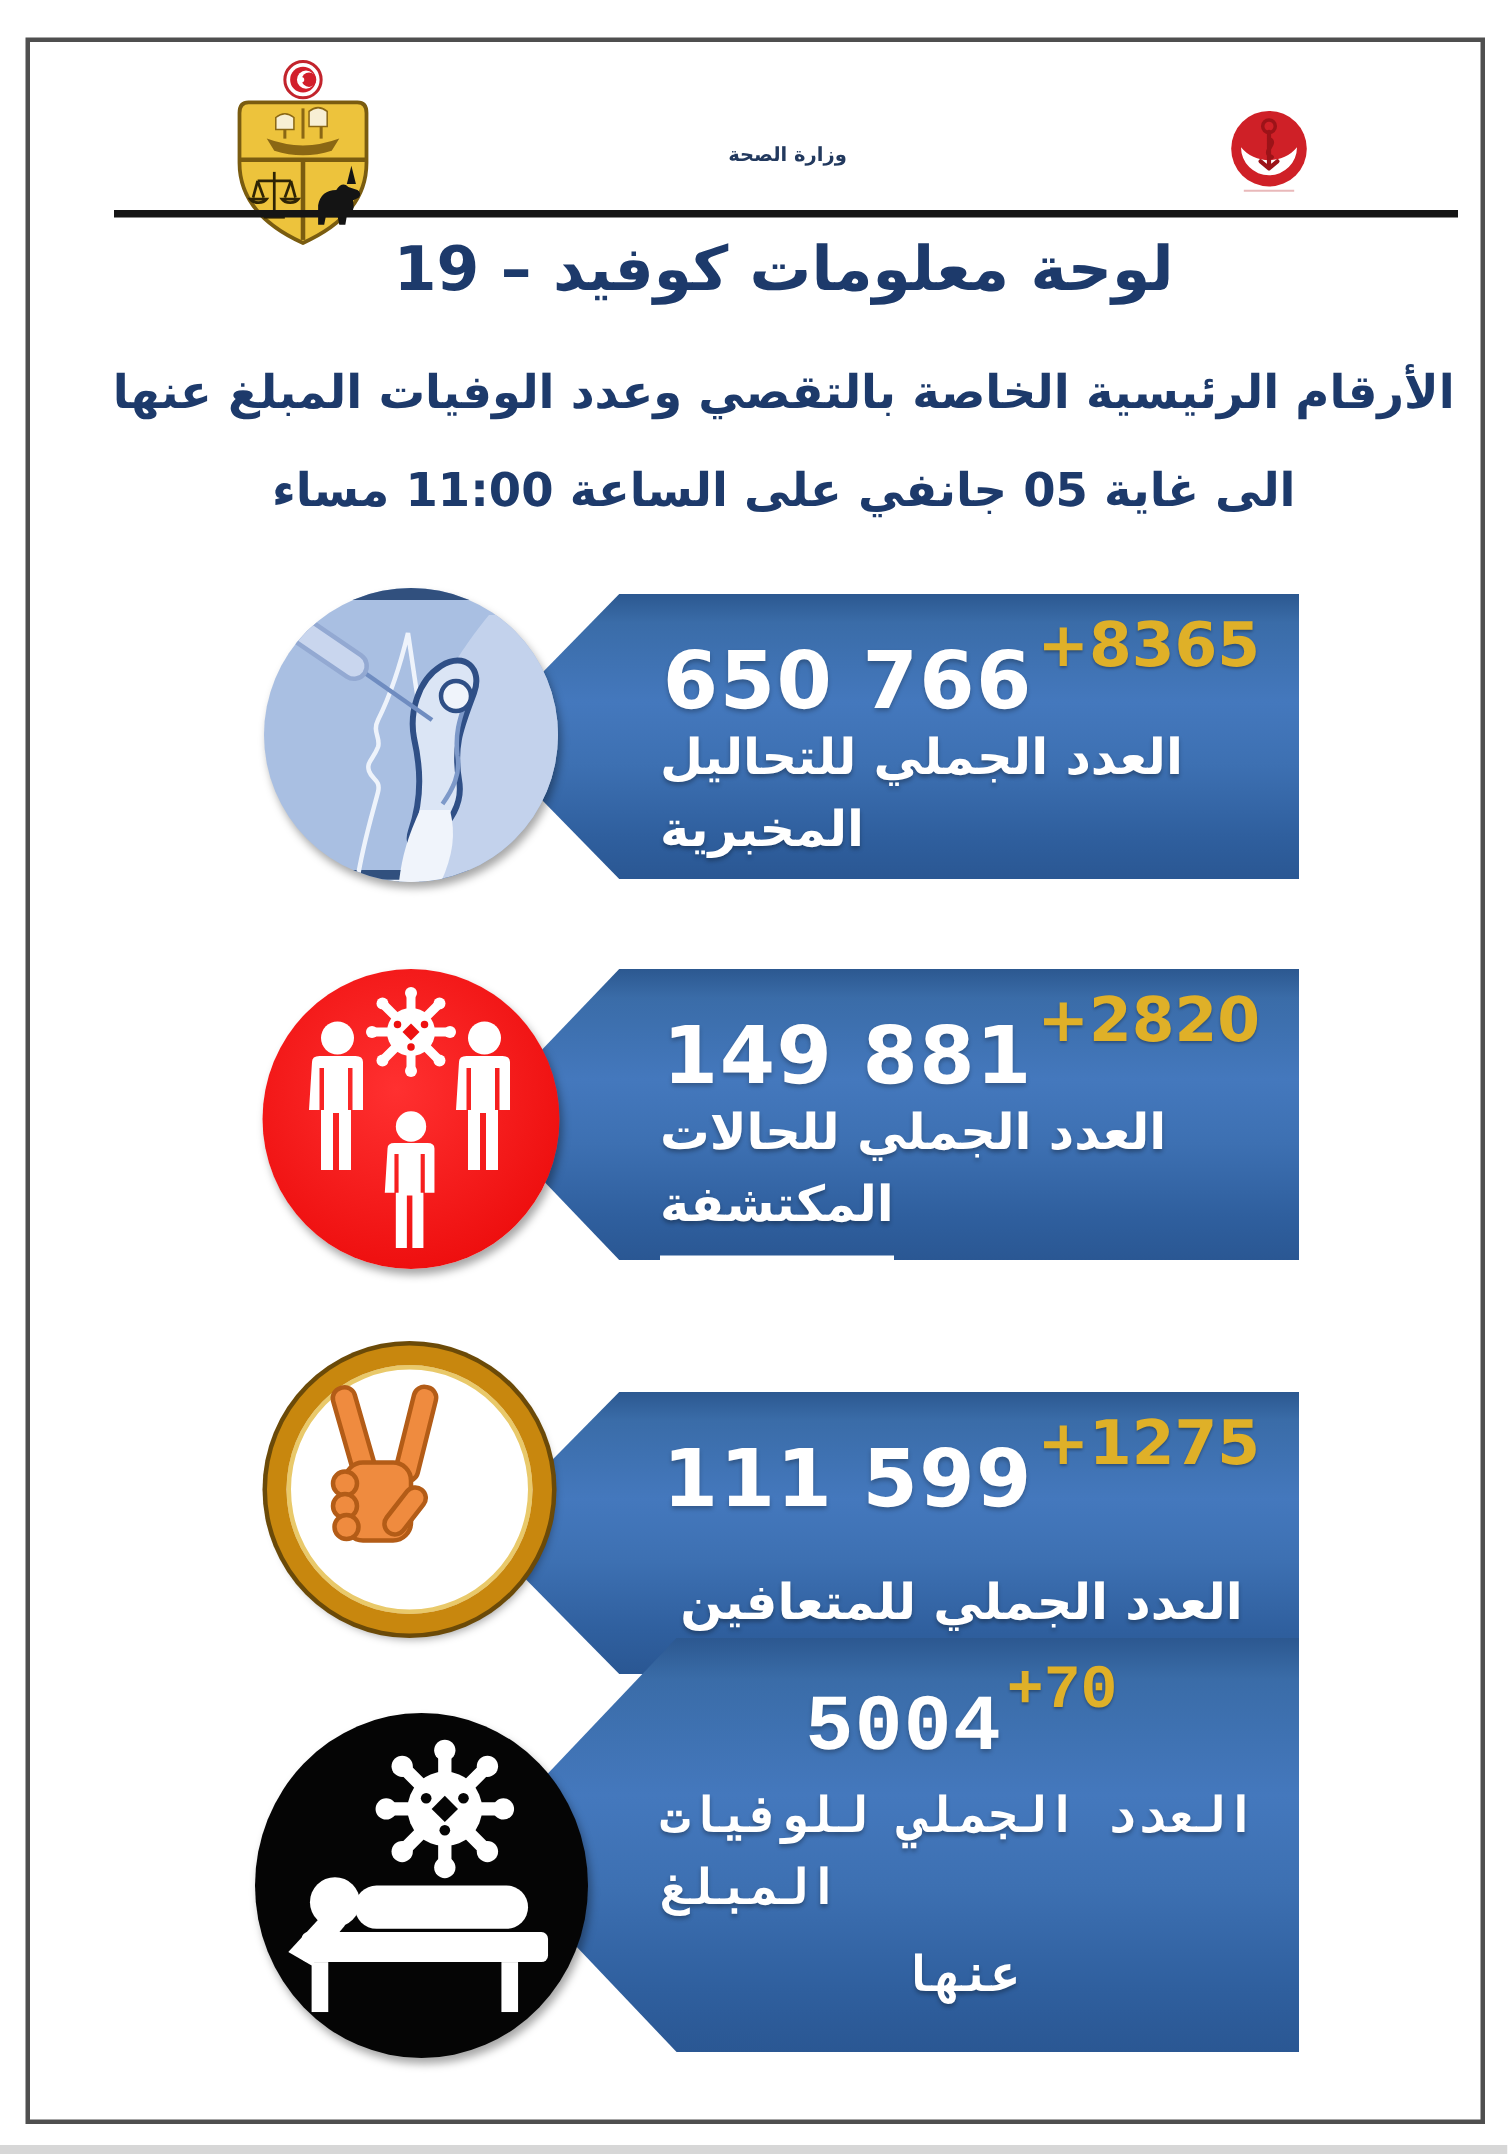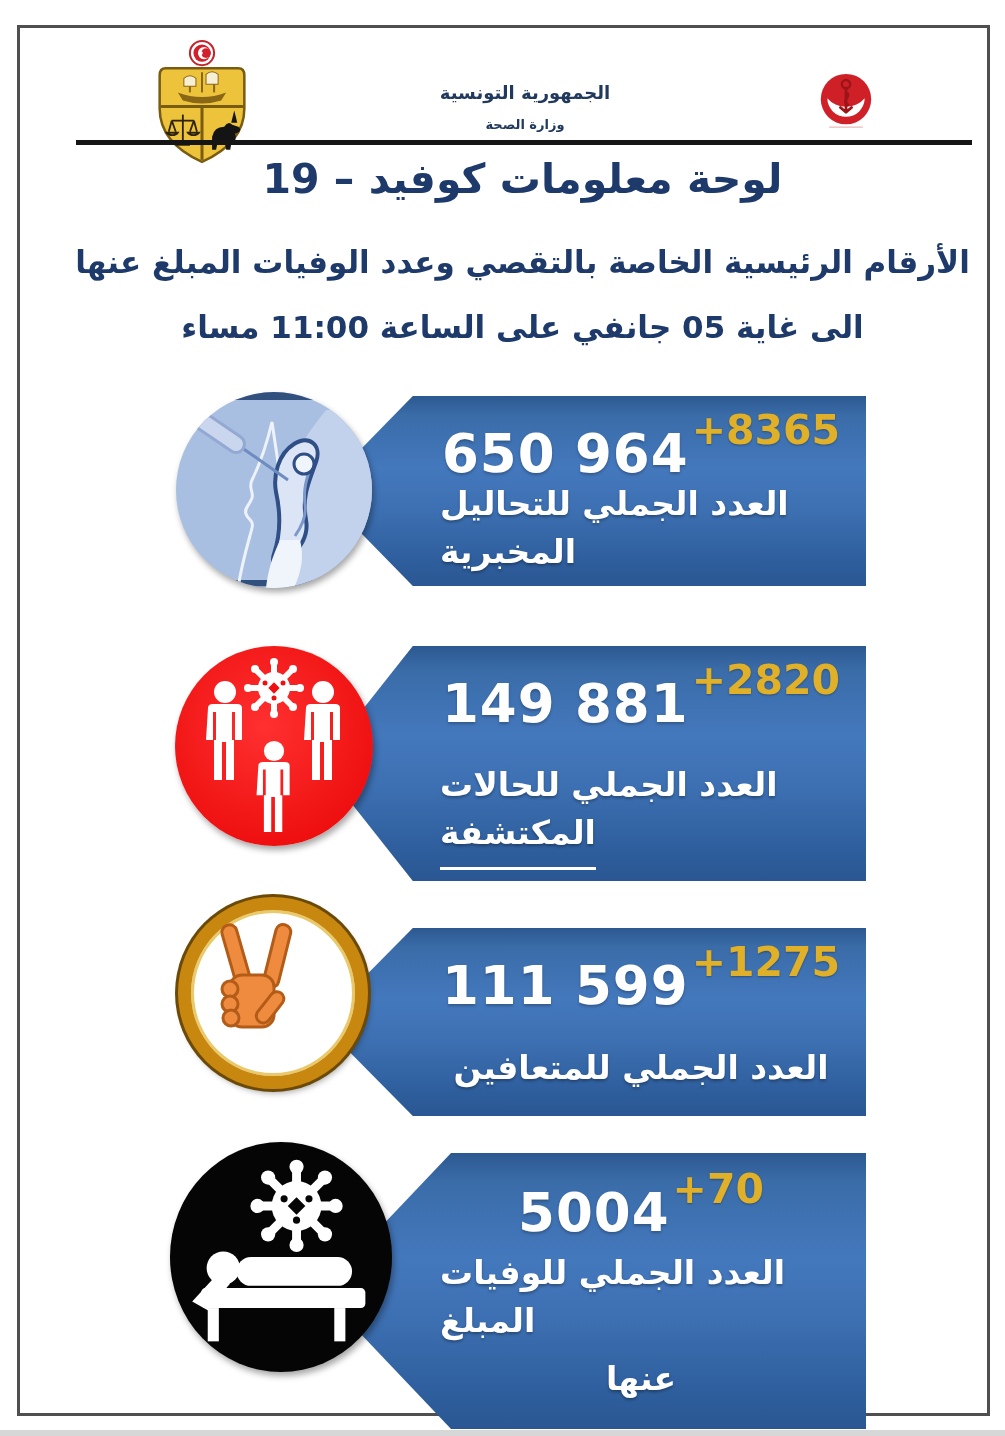--- a/index.html
+++ b/index.html
@@ -34,23 +34,23 @@
 
   .circle{position:absolute;border-radius:50%;box-shadow:2px 4px 6px rgba(0,0,0,.35);}
   .c1{left:156px;top:364px;width:196px;height:196px;background:#a9bfe2;overflow:hidden;}
   .c2{left:155px;top:618px;width:198px;height:200px;background:radial-gradient(circle at 45% 40%,#ff3030,#ee0f0f 75%);}
   .c3{left:158px;top:869px;width:190px;height:192px;background:#ffffff;border:13px solid #c8870e;box-sizing:border-box;box-shadow:0 0 0 3px #6b4a08,inset 0 0 0 3px #e9c96a,2px 4px 6px rgba(0,0,0,.35);}
   .c4{left:150px;top:1114px;width:222px;height:230px;background:#050505;}
   .circle svg{position:absolute;left:0;top:0;width:100%;height:100%;}
   .c3 svg{left:-13px;top:-13px;width:164px;height:166px;}
 
   .b1{top:368px;height:190px;}
-  .b2{top:618px;height:235px;}
+  .b2{top:618px;height:194px;}
   .b3{top:900px;height:188px;}
-  .b4{top:1125px;height:276px;}
+  .b4{top:1064px;height:276px;font-family:Liberation Mono, monospace;}
   .b4 .banner-inner{justify-content:flex-start;gap:10px;padding-top:16px;}
 </style>
 </head>
 <body>
 
 <div class="frame">
 
   <svg class="emblem" viewBox="0 0 100 125">
     <circle cx="50" cy="13" r="12" fill="#ffffff" stroke="#c2242c" stroke-width="2"></circle>
     <circle cx="50" cy="13" r="8.5" fill="#d21f2b"></circle>
@@ -75,41 +75,40 @@
         <line x1="42" y1="80" x2="45" y2="91"></line>
       <line x1="24" y1="104" x2="38" y2="104"></line>
     </g>
     <g fill="#141414">
       <path d="M60,96 q2,-10 12,-10 q4,-6 8,-2 l6,2 q3,2 1,5 l-4,2 q2,8 -4,10 l-1,6 h-4 l-1,-5 h-8 l-1,5 h-4 z"></path>
       <path d="M79,82 l3,-12 l3,12 z"></path>
     </g>
   </svg>
 
   <div class="hdr-center" dir="rtl">
-    <div class="hdr-line1">الجمهورية التونسية</div>
     <div class="hdr-line2">وزارة الصحة</div>
   </div>
 
   <svg class="moh-logo" viewBox="0 0 60 62">
     <circle cx="30" cy="29" r="27" fill="#cf2027"></circle>
     <path d="M10,28 a20,20 0 0 0 40,0 a25,23 0 0 1 -40,0 z" fill="#ffffff"></path>
     <circle cx="30" cy="13" r="4.5" fill="none" stroke="#9c1318" stroke-width="2.5"></circle>
     <path d="M30,17 v26 M30,22 c7,3 -6,9 2,13 M30,43 l-6,-5 M30,43 l6,-5" fill="none" stroke="#9c1318" stroke-width="3" stroke-linecap="round"></path>
     <line x1="12" y1="59" x2="48" y2="59" stroke="#e9b9ba" stroke-width="1.5"></line>
   </svg>
 
   <div class="rule"></div>
 
   <div class="title" dir="rtl">لوحة معلومات كوفيد – 19</div>
   <div class="sub1" dir="rtl">الأرقام الرئيسية الخاصة بالتقصي وعدد الوفيات المبلغ عنها</div>
   <div class="sub2" dir="rtl">الى غاية 05 جانفي على الساعة 11:00 مساء</div>
 
   <div class="banner b1">
     <div class="banner-inner">
-      <div class="stat"><span class="num">650 964</span><sup class="delta">+8365</sup></div>
+      <div class="stat"><span class="num">650 766</span><sup class="delta">+8365</sup></div>
       <div class="label">العدد الجملي للتحاليل المخبرية</div>
     </div>
   </div>
   <div class="circle c1">
     <svg viewBox="0 0 196 196">
       <rect x="20" y="0" width="156" height="8" fill="#31507e"></rect>
       <rect x="20" y="188" width="156" height="8" fill="#31507e"></rect>
       <path d="M150,18 C120,55 118,70 106,92 C98,108 108,120 116,132 C122,142 116,164 104,196 L196,196 L196,18 Z" fill="#c3d2ec"></path>
       <path d="M96,30 C90,55 84,72 76,88 c-4,8 2,12 0,18 c-3,8 -8,10 -6,16 c2,6 8,6 6,14 c-3,12 -10,34 -14,60 l40,0 c10,-28 16,-44 10,-58 z" fill="none" stroke="#eef3fb" stroke-width="3"></path>
       <path d="M118,52 c16,-10 28,2 22,18 c-8,22 -14,34 -10,58 c3,16 -6,28 -18,40 c-8,8 -18,6 -14,-6 c8,-24 6,-44 2,-62 c-3,-16 2,-38 18,-48 z" fill="#dbe5f5" stroke="#2f4f86" stroke-width="4"></path>

